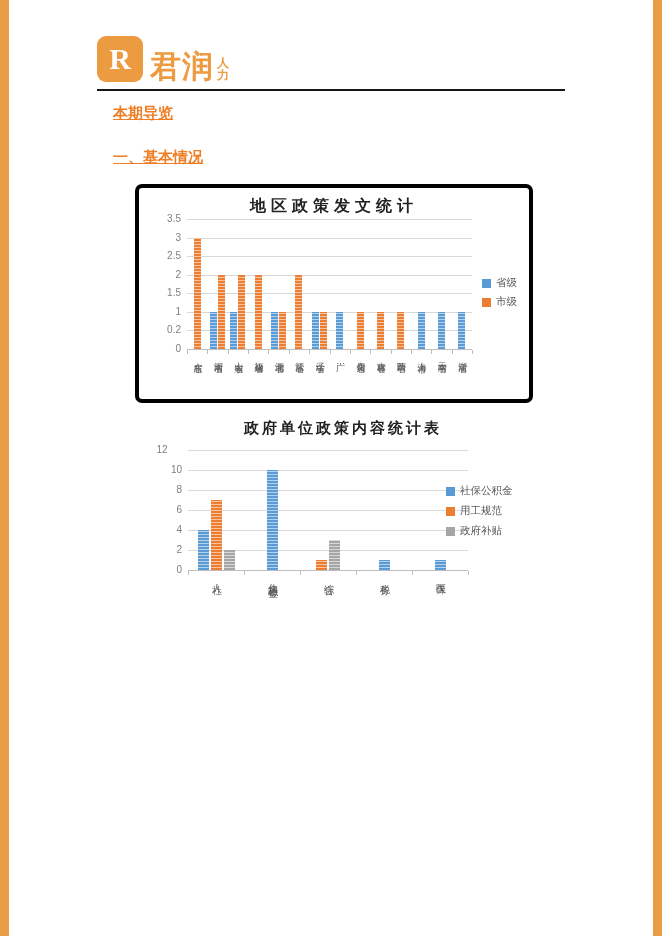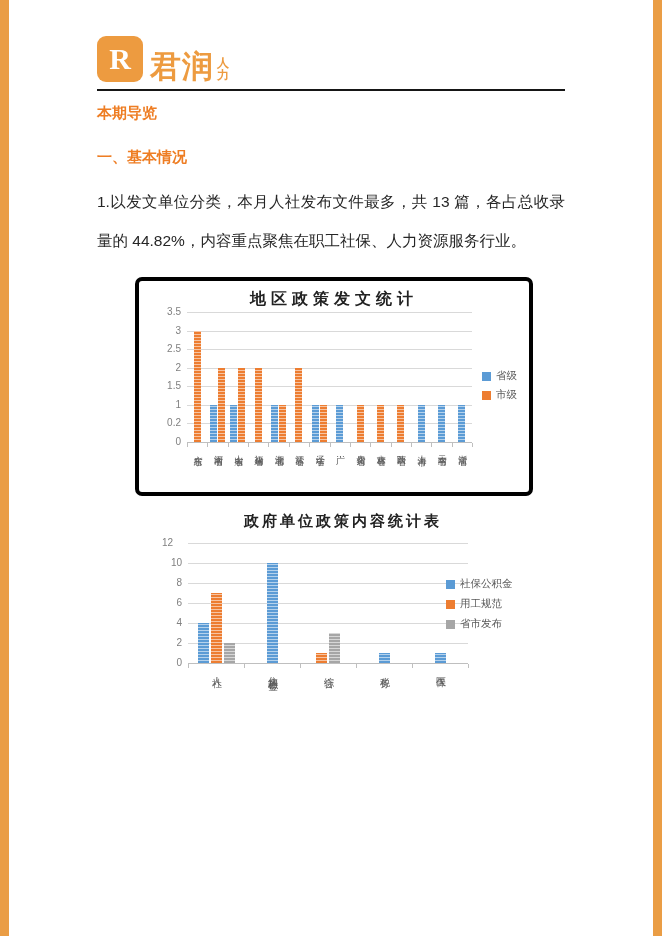--- a/index.html
+++ b/index.html
@@ -12,21 +12,21 @@
   header{display:flex;justify-content:space-between;align-items:flex-end;
          padding-top:36px;padding-bottom:7px;border-bottom:2px solid #161616;}
   .logo{display:flex;align-items:flex-end;}
   .logo-mark{width:46px;height:46px;border-radius:9px;color:#fff;font-weight:bold;
              font-size:30px;display:flex;align-items:center;justify-content:center;
              font-family:"Liberation Serif","DejaVu Serif",serif;}
   .logo-name{font-size:31px;font-weight:bold;margin-left:7px;letter-spacing:1px;line-height:1;}
   .logo-sub{display:flex;flex-direction:column;font-size:12px;font-weight:bold;
             line-height:12px;margin-left:3px;padding-bottom:1px;}
   .tagline{font-size:14px;color:#1c1c1c;padding-bottom:3px;letter-spacing:1px;}
-  h2.sec{font-size:15px;font-weight:bold;margin:13px 0 0 0;}
+  h2.sec{font-size:15px;font-weight:bold;margin:13px 0 0 16px;text-decoration:underline;}
   p.para{font-size:15.5px;line-height:39px;margin:15px 0 0 0;text-align:justify;color:#262626;}
   .chart{position:relative;background:#fff;}
   .chart1{margin:17px 0 8px 38px;border:4px solid #000000;border-radius:7px;}
   .chart2{margin:11px 0 0 36px;}
   .c-title{position:absolute;text-align:center;font-weight:bold;color:#222;white-space:nowrap;}
   .grid{position:absolute;height:1px;background:#D9D9D9;}
   .axis{position:absolute;height:1px;background:#BFBFBF;}
   .tick{position:absolute;width:1px;height:4px;background:#BFBFBF;}
   .ytick{position:absolute;text-align:right;color:#808080;}
   .xtick{position:absolute;writing-mode:vertical-rl;text-orientation:upright;
@@ -52,21 +52,20 @@
         <div class="logo-sub" style="color: rgb(237, 155, 64);">
           <span>人</span>
           <span>力</span>
         </div>
       </div>
     </header>
 
     <h2 class="sec" style="color: rgb(238, 125, 35);">本期导览</h2>
 
     <h2 class="sec" style="margin-top: 25px; color: rgb(238, 125, 35);">一、基本情况</h2>
-    <p class="para">1.以发文单位分类，本月人社发布文件最多，共 13 篇，各占总收录量的 44.82%，内容重点聚焦在职工社保、人力资源服务行业。</p>
 
     <div class="chart chart1" id="chart1" style="width: 390px; height: 211px;">
         <div class="c-title" style="top: 8px; left: 0px; width: 390px; font-size: 16px; letter-spacing: 5px;">地区政策发文统计</div>
         <div class="ytick" style="left: 6px; width: 36px; top: 155px; font-size: 10px;">0</div>
         <div class="grid" style="left: 48px; width: 285px; top: 142.429px;"></div>
         <div class="ytick" style="left: 6px; width: 36px; top: 136.429px; font-size: 10px;">0.2</div>
         <div class="grid" style="left: 48px; width: 285px; top: 123.857px;"></div>
         <div class="ytick" style="left: 6px; width: 36px; top: 117.857px; font-size: 10px;">1</div>
         <div class="grid" style="left: 48px; width: 285px; top: 105.286px;"></div>
         <div class="ytick" style="left: 6px; width: 36px; top: 99.2857px; font-size: 10px;">1.5</div>
@@ -144,21 +143,21 @@
         <div class="ytick" style="left: 13px; width: 36px; top: 130px; font-size: 10px;">2</div>
         <div class="grid" style="left: 55px; width: 280px; top: 116px;"></div>
         <div class="ytick" style="left: 13px; width: 36px; top: 110px; font-size: 10px;">4</div>
         <div class="grid" style="left: 55px; width: 280px; top: 96px;"></div>
         <div class="ytick" style="left: 13px; width: 36px; top: 90px; font-size: 10px;">6</div>
         <div class="grid" style="left: 55px; width: 280px; top: 76px;"></div>
         <div class="ytick" style="left: 13px; width: 36px; top: 70px; font-size: 10px;">8</div>
         <div class="grid" style="left: 55px; width: 280px; top: 56px;"></div>
         <div class="ytick" style="left: 13px; width: 36px; top: 50px; font-size: 10px;">10</div>
         <div class="grid" style="left: 55px; width: 280px; top: 36px;"></div>
-        <div class="ytick" style="left: 4px; width: 36px; top: 30px; font-size: 10px;">12</div>
+        <div class="ytick" style="left: 11px; width: 36px; top: 30px; font-size: 10px; text-align: center;">12</div>
         <div class="axis" style="left: 55px; width: 280px; top: 156px;"></div>
         <div class="tick" style="left: 55px; top: 157px;"></div>
         <div class="tick" style="left: 111px; top: 157px;"></div>
         <div class="tick" style="left: 167px; top: 157px;"></div>
         <div class="tick" style="left: 223px; top: 157px;"></div>
         <div class="tick" style="left: 279px; top: 157px;"></div>
         <div class="tick" style="left: 335px; top: 157px;"></div>
         <div class="bar" style="left: 64.5px; width: 11px; top: 116px; height: 40px; background-color: rgb(91, 155, 213);"></div>
         <div class="bar" style="left: 77.5px; width: 11px; top: 86px; height: 70px; background-color: rgb(237, 125, 49);"></div>
         <div class="bar" style="left: 90.5px; width: 11px; top: 136px; height: 20px; background-color: rgb(166, 166, 166);"></div>
@@ -175,17 +174,17 @@
         <div class="legend-row" style="left: 313px; top: 70px; font-family: Liberation Serif, serif;">
           <span class="legend-sq" style="background: rgb(91, 155, 213);"></span>
           <span class="legend-label">社保公积金</span>
         </div>
         <div class="legend-row" style="left: 313px; top: 90px;">
           <span class="legend-sq" style="background: rgb(237, 125, 49);"></span>
           <span class="legend-label">用工规范</span>
         </div>
         <div class="legend-row" style="left: 313px; top: 110px;">
           <span class="legend-sq" style="background: rgb(166, 166, 166);"></span>
-          <span class="legend-label">省市发布</span>
+          <span class="legend-label">政府补贴</span>
         </div>
       </div>
   </div>
 </div>
 
 </body></html>

